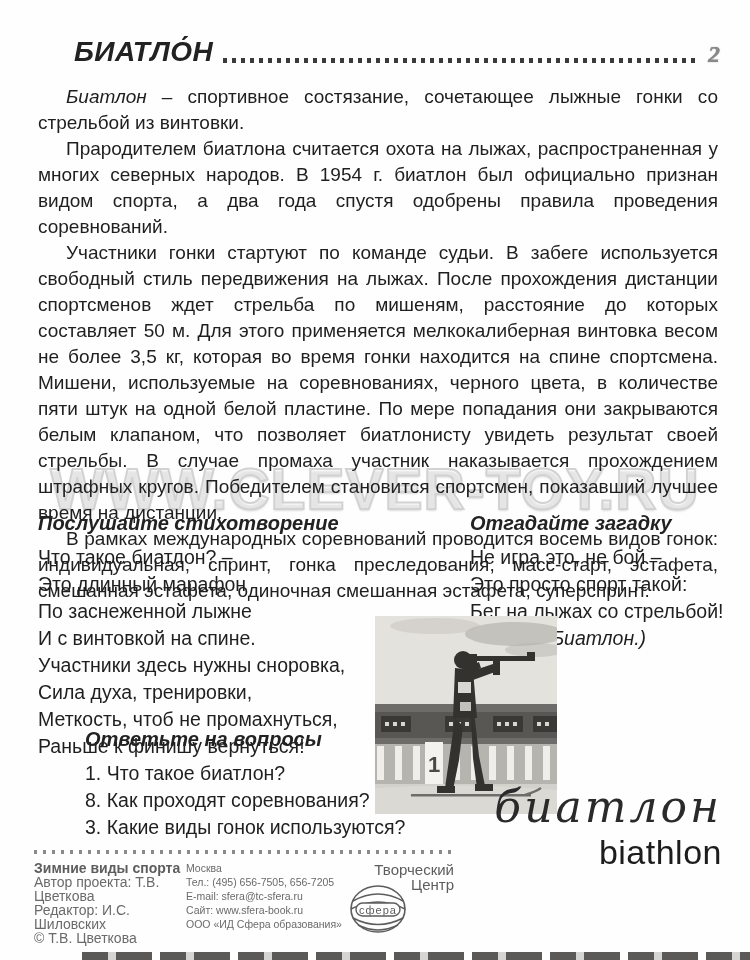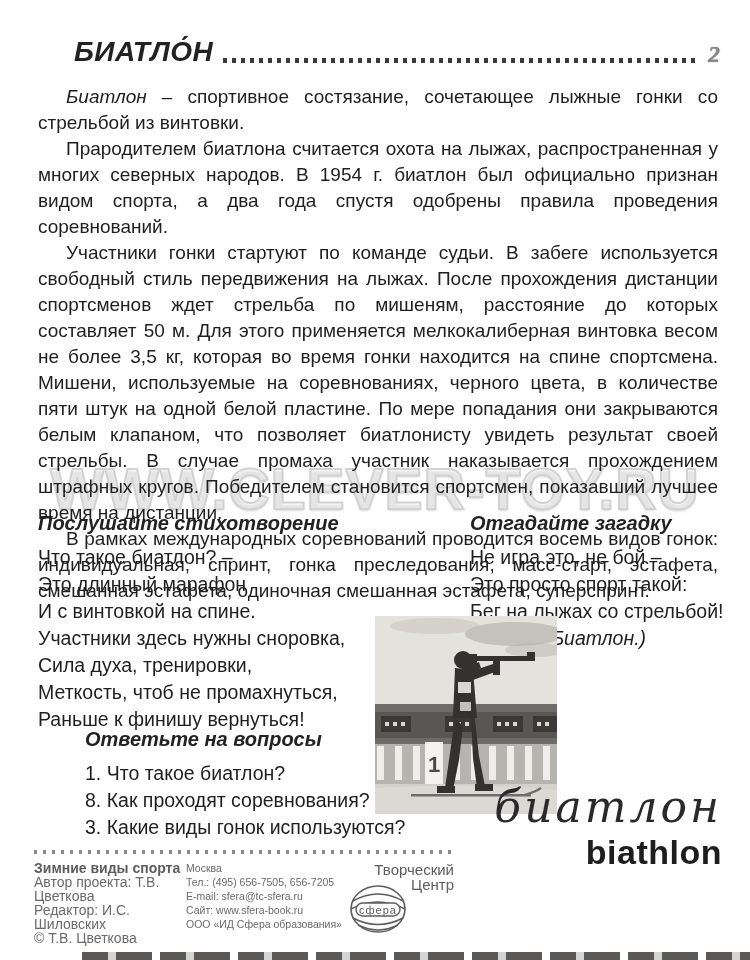--- a/index.html
+++ b/index.html
@@ -68,21 +68,21 @@
   }
   .photo svg { display:block; }
 
   
   .vocab { position:absolute; right:28px; top:782px; width:270px; text-align:right; z-index:2; }
   .vocab-cursive {
     font-family:"DejaVu Serif", serif; font-style:italic;
     font-size:44px; line-height:50px; letter-spacing:3px; color:#2a2a2a;
   }
   .vocab-english {
-    font-weight:bold; font-size:34px; line-height:40px; color:#1d1d1d; letter-spacing:.5px;
+    font-weight:normal; font-size:34px; line-height:40px; color:#1d1d1d; letter-spacing:.5px;
   }
   .vocab-transcription {
     font-family:"DejaVu Serif", serif; font-size:33px; line-height:42px; color:#222; letter-spacing:1px;
   }
 
   
   .footer { position:absolute; left:34px; top:850px; width:422px; z-index:2; color:#6a6a6a; }
   .footer-dots {
     height:4px; margin-bottom:7px;
     background:repeating-linear-gradient(90deg,#8a8a8a 0 3px,transparent 3px 9px);
@@ -119,20 +119,21 @@
     <p><i>Биатлон</i><span> – спортивное состязание, сочетающее лыжные гонки со стрельбой из винтовки.</span></p>
     <p><span>Прародителем биатлона считается охота на лыжах, распространенная у многих северных народов. В 1954 г. биатлон был официально признан видом спорта, а два года спустя одобрены правила проведения соревнований.</span></p>
     <p><span>Участники гонки стартуют по команде судьи. В забеге используется свободный стиль передвижения на лыжах. После прохождения дистанции спортсменов ждет стрельба по мишеням, расстояние до которых составляет 50 м. Для этого применяется мелкокалиберная винтовка весом не более 3,5 кг, которая во время гонки находится на спине спортсмена. Мишени, используемые на соревнованиях, черного цвета, в количестве пяти штук на одной белой пластине. По мере попадания они закрываются белым клапаном, что позволяет биатлонисту увидеть результат своей стрельбы. В случае промаха участник наказывается прохождением штрафных кругов. Победителем становится спортсмен, показавший лучшее время на дистанции.</span></p>
     <p><span>В рамках международных соревнований проводится восемь видов гонок: индивидуальная, спринт, гонка преследования, масс-старт, эстафета, смешанная эстафета, одиночная смешанная эстафета, суперспринт.</span></p>
   </div>
 
   <div class="poem">
     <div class="sec-title">Послушайте стихотворение</div>
     <div class="poem-line">Что такое биатлон? –</div>
     <div class="poem-line">Это длинный марафон</div>
+    <div class="poem-line">По заснеженной лыжне</div>
     <div class="poem-line">И с винтовкой на спине.</div>
     <div class="poem-line">Участники здесь нужны сноровка,</div>
     <div class="poem-line">Сила духа, тренировки,</div>
     <div class="poem-line">Меткость, чтоб не промахнуться,</div>
     <div class="poem-line">Раньше к финишу вернуться!</div>
   </div>
 
   <div class="riddle">
     <div class="sec-title">Отгадайте загадку</div>
     <div class="riddle-line">Не игра это, не бой –</div>

